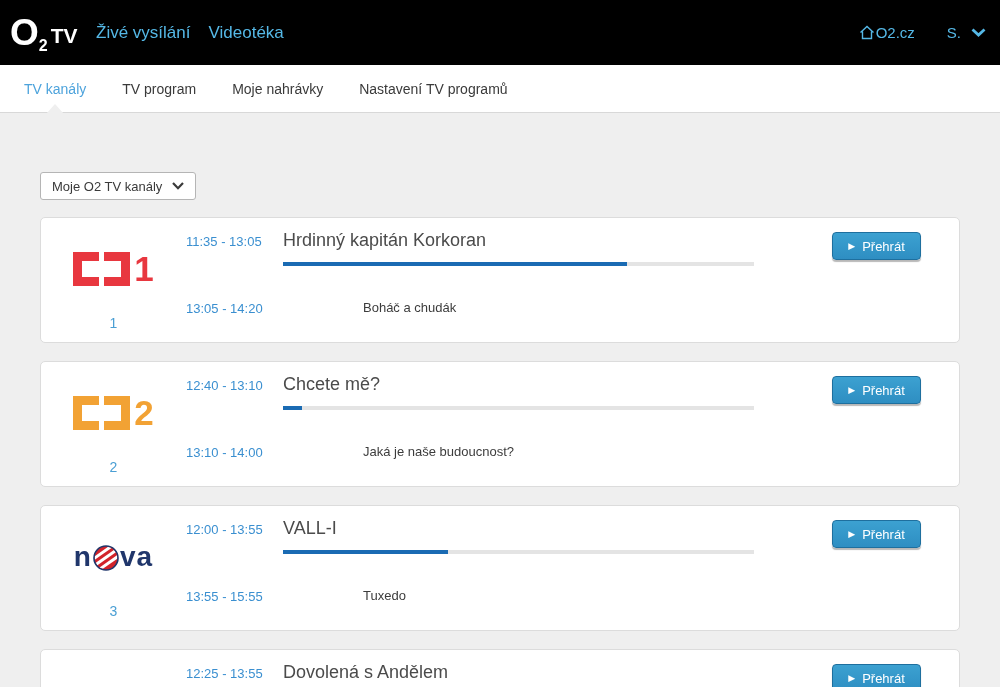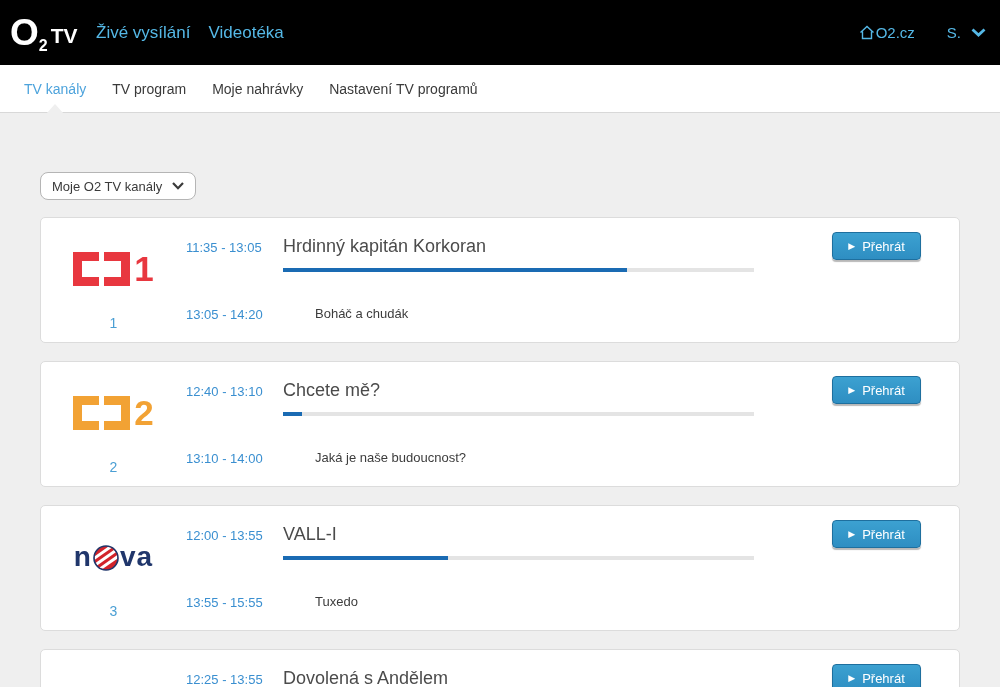--- a/index.html
+++ b/index.html
@@ -17,59 +17,59 @@
   .topnav a { text-decoration:none; font-size:17px; color:#55b8e6; position:relative; cursor:pointer;}
   .topnav a.active { color:#fff; }
   .topnav a.active::after { content:""; position:absolute; left:50%; transform:translateX(-50%);
     bottom:-24px; border:11px solid transparent; border-bottom:12px solid #fff; border-top:none;}
   .top-right { margin-left:auto; display:flex; align-items:center; }
   .portal { display:flex; align-items:center; gap:1px; color:#55b8e6; font-size:15px; cursor:pointer;}
   .user { display:flex; align-items:center; gap:10px; color:#55b8e6; font-size:15px; margin-left:32px; cursor:pointer;}
 
   
   .subnav { height:48px; background:#fff; border-bottom:1px solid #d8d8d8;
-    display:flex; align-items:center; gap:26px; padding:0 0 0 24px; }
+    display:flex; align-items:center; gap:36px; padding:0 0 0 24px; }
   .subnav a { text-decoration:none; font-size:14px; color:#3a3a3a; position:relative; cursor:pointer;}
   .subnav a.active { color:#4da3dc; }
   .subnav a.active::after { content:""; position:absolute; left:50%; transform:translateX(-50%);
     bottom:-17px; border:9px solid transparent; border-bottom:10px solid #efefef; border-top:none;}
 
   
   .main { padding:0 40px; }
   .filter { margin-top:59px; display:inline-flex; align-items:center; gap:10px;
     height:28px; padding:0 11px; background:#fff; border:1px solid #b5b5b5;
-    border-radius:8px; font-size:13px; color:#3a3a3a; cursor:pointer; }
+    border-radius:3px; font-size:13px; color:#3a3a3a; cursor:pointer; }
 
   .cards { margin-top:17px; }
   .card { height:126px; background:#fff; border:1px solid #dcdcdc; border-radius:5px;
     margin-bottom:18px; display:flex; }
 
   .col-logo { width:145px; flex:none; position:relative; }
   .logo-box { position:absolute; top:22px; left:0; right:0; height:58px;
     display:flex; align-items:center; justify-content:center; }
   .ch-num { position:absolute; bottom:11px; left:0; right:0; text-align:center;
     font-size:14px; color:#4a9fd4; }
 
   .ct-logo { display:flex; align-items:center; }
   .ct-digit { font-size:35px; font-weight:800; line-height:34px; margin-left:4px; }
   .ct-red   { color:#e8373f; } .ct-red  svg path { fill:#e8373f; }
   .ct-orange{ color:#f2a234; } .ct-orange svg path { fill:#f2a234; }
   .nova-logo { display:flex; align-items:center; color:#20366b;
     font-size:28px; font-weight:800; letter-spacing:1px; }
   .nova-ball { margin:0 1px; position:relative; top:1px;}
 
-  .col-main { flex:1; padding-top:18px; }
+  .col-main { flex:1; padding-top:12px; }
   .row-now  { display:flex; }
   .row-next { display:flex; margin-top:31px;gap:32px; }
   .time { width:97px; flex:none; font-size:13px; color:#3a8fd0; padding-top:4px; }
   .now-info { flex:1; }
   .now-title { font-size:18px; color:#4b4b4b; line-height:21px; }
   .progress { margin-top:11px; margin-right:40px; height:4px; background:#e4e4e4; }
   .progress .fill { height:100%; background:#1a6bb3; width:0; }
-  .next-title { font-size:13px; color:#3c3c3c; padding-top:3px; }
+  .next-title { font-size:13px; color:#3c3c3c; padding-top:3px;margin-left:48px; }
 
   .col-action { width:165px; flex:none; padding:14px 38px 0 0;
     display:flex; justify-content:flex-end; }
   .play-btn { height:28px; min-width:89px; padding:0 13px; display:flex; align-items:center;
     justify-content:center; gap:7px; background:linear-gradient(#3ca1d1,#2e8ec2);
     border:1px solid #1e6f9e; border-radius:4px; box-shadow:0 2px 1px rgba(0,0,0,.28);
     color:#fff; font-size:13px; cursor:pointer; font-family:"Liberation Sans",sans-serif;}
   .play-tri { font-size:9px; line-height:1; }
 </style>
 </head>

